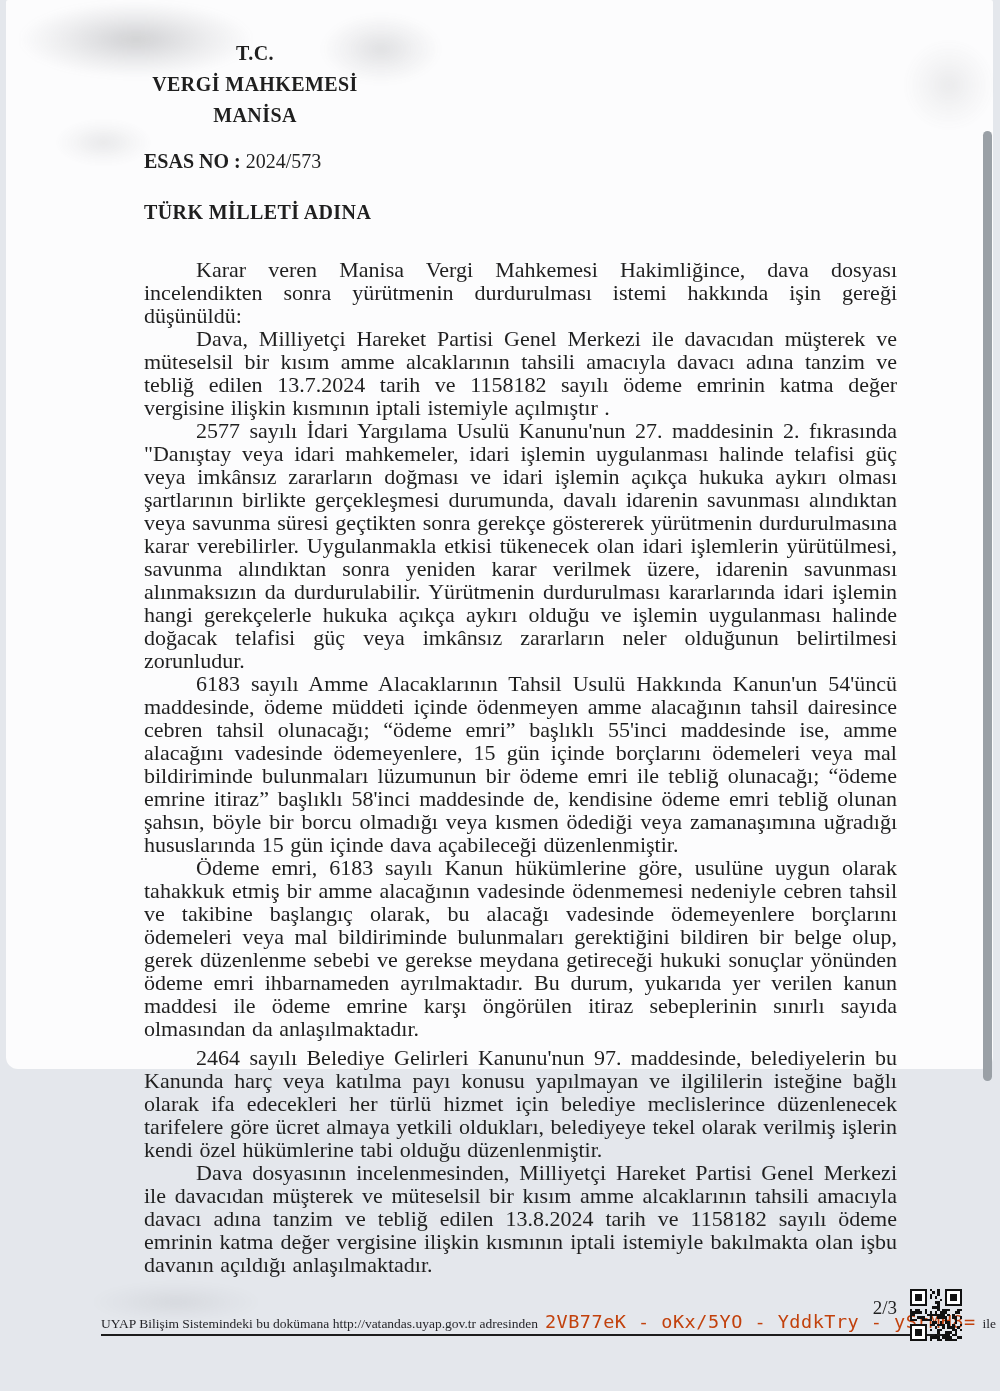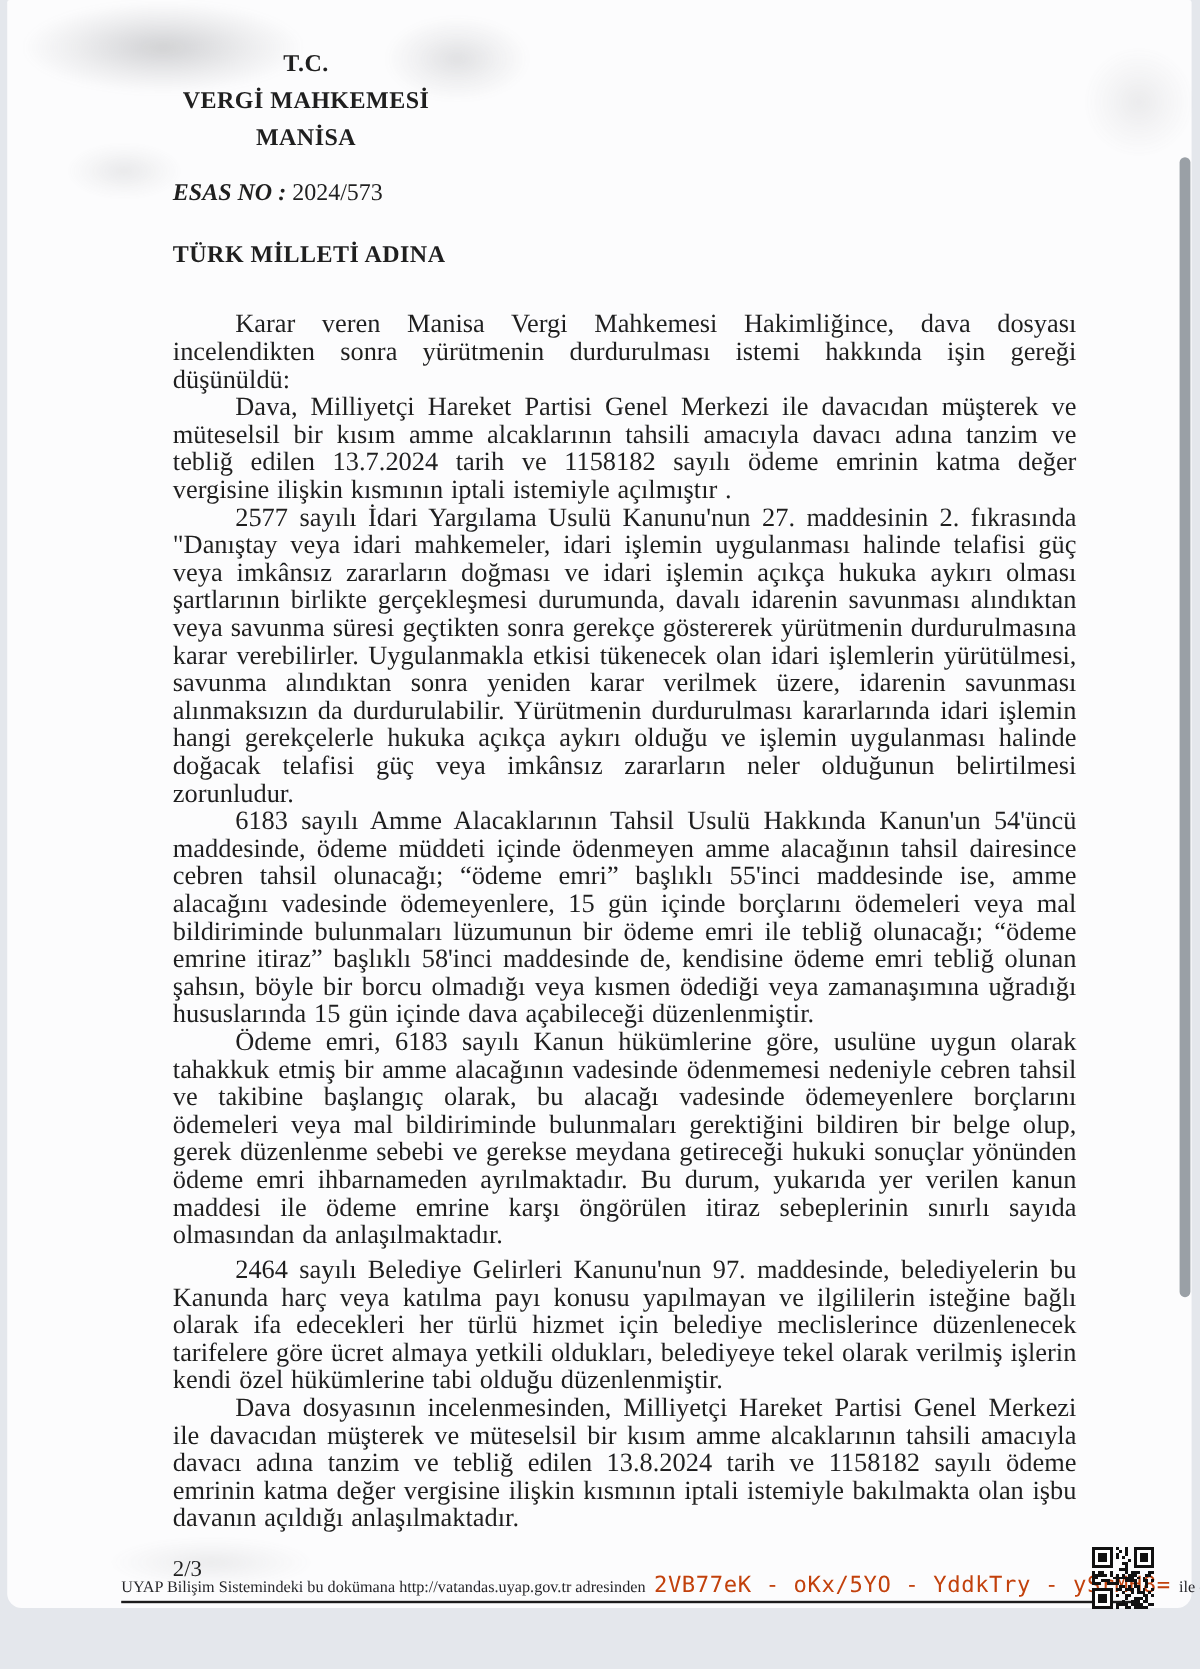--- a/index.html
+++ b/index.html
@@ -13,57 +13,57 @@
   body{
     font-family:"Liberation Serif", serif;
     background:var(--bg);
     position:relative;
     overflow:hidden;
     color:var(--ink);
   }
   .page{
     position:absolute;
     left:6px; top:0;
-    width:987px; height:1340px;
+    width:987px; height:1069px;
     background:var(--page);
     border-radius:2px 2px 12px 12px;
   }
   .smudge{
     position:absolute;
     background:radial-gradient(ellipse at center, rgba(110,112,118,.30) 0%, rgba(110,112,118,.10) 45%, rgba(110,112,118,0) 72%);
     filter:blur(3px);
     pointer-events:none;
   }
   .court-header{
     position:absolute; left:124px; top:38px; width:250px;
     text-align:center;
     font-weight:bold; font-size:20px; line-height:31px;
     letter-spacing:.4px;
   }
   .case-line{
     position:absolute; left:138px; top:150px;
     font-size:20px;
   }
-  .case-line .lbl{font-weight:bold;font-style:italic;}
+  .case-line .lbl{font-weight:bold;}
   .doc-title{
     position:absolute; left:138px; top:201px; width:753px;
     text-align:left; font-weight:bold; font-size:20px; letter-spacing:.4px;
   }
   .body-text{
     position:absolute; left:138px; top:258px; width:753px;
     font-size:22px; line-height:23px;
     text-align:justify;
     word-spacing:1px;
   }
   .body-text p{ text-indent:52px; }
   .body-text p.gap{ margin-top:0; }
   .body-text p.gap-sm{ margin-top:6px; }
   .page-number{
     position:absolute; left:138px; top:1297px; width:753px;
-    text-align:left; font-size:19px;
+    text-align:right; font-size:19px;
   }
   .footer-rule{
     position:absolute; left:95px; top:1334px; width:848px; height:2px;
     background:#1c1c1c;
   }
   .footer-line{
     position:absolute; left:95px; top:1311px; width:880px;
     display:flex; align-items:baseline; gap:7px;
     white-space:nowrap;
     font-size:13.5px; color:#26262a;

